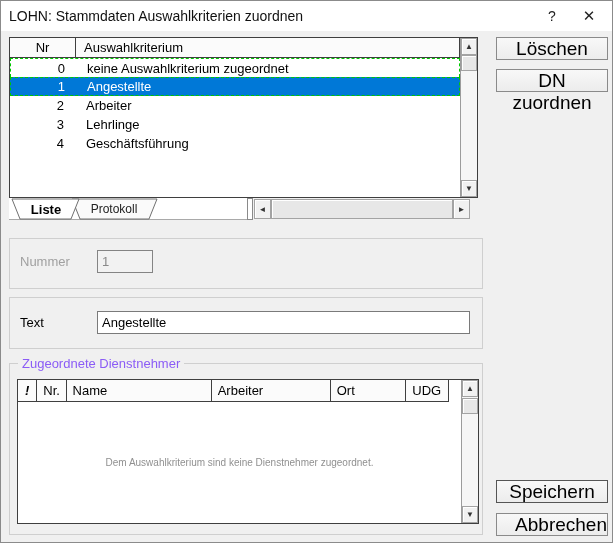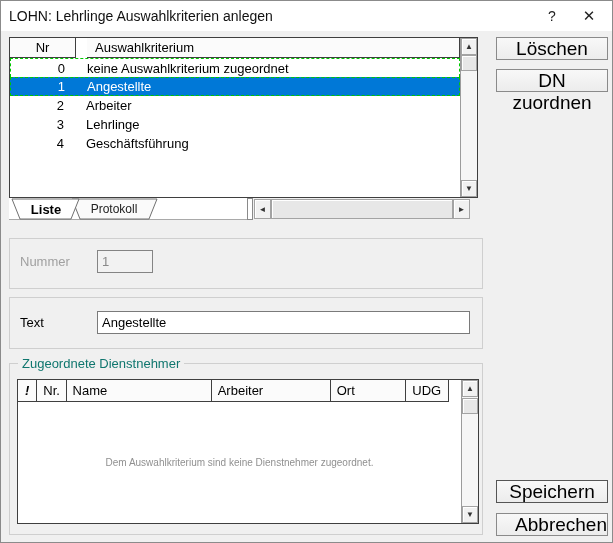--- a/index.html
+++ b/index.html
@@ -27,21 +27,21 @@
     font-size: 14px; color: #222; cursor: default;
   }
   .tb-help { right: 45px; }
   .tb-close { right: 8px; font-size: 15px; }
 
   
   .list-box {
     position: absolute; left: 8px; top: 36px; width: 469px; height: 161px;
     background: #FFFFFF; border: 1px solid #3F3F3F;
   }
-  .list-header { display: flex; height: 20px; gap: 11px; }
+  .list-header { display: flex; height: 20px; }
   .list-header .hc {
     background: #FBFBFB; border-right: 1px solid #3F3F3F; border-bottom: 1px solid #3F3F3F;
     font-size: 13px; color: #000; display: flex; align-items: center;
   }
   .hc-nr { width: 66px; justify-content: center; }
   .hc-krit { flex: 1; padding-left: 8px; margin-right: 17px; border-left: none; }
   .list-rows { position: absolute; left: 0; top: 20px; right: 17px; bottom: 0; }
   .lrow { display: flex; height: 19px; align-items: center; font-size: 13px; color: #000; }
   .lrow .c-nr { width: 60px; text-align: right; padding-right: 6px; }
   .lrow .c-text { flex: 1; padding-left: 16px; }
@@ -107,21 +107,21 @@
   
   .group {
     position: absolute; left: 8px; width: 474px;
     border: 1px solid #CFCFCF; background: #F0F0F0;
   }
   .g-nummer { top: 237px; height: 51px; }
   .g-text { top: 296px; height: 52px; }
   .g-dn { top: 362px; height: 172px; }
   .g-label {
     position: absolute; top: -8px; left: 8px; background: #F0F0F0;
-    font-size: 13px; color: #0f766e; padding: 0 4px;
+    font-size: 13px; color: #8b5cf6; padding: 0 4px;
   }
   .fld-label { position: absolute; left: 10px; font-size: 13px; color: #000; }
   .fld-label.disabled { color: #A0A0A0; }
   .fld-input {
     position: absolute; font-family: "Liberation Sans", sans-serif; font-size: 13px;
     border: 1px solid #7A7A7A; background: #FFFFFF; color: #000;
     padding: 0 4px; height: 23px;
   }
   .fld-input:disabled { background: #F2F2F2; color: #8A8A8A; border-color: #848484; }
   .in-nummer { left: 87px; top: 11px; width: 56px; }
@@ -150,21 +150,21 @@
     display: flex; align-items: center; justify-content: center;
   }
   .dn-empty { font-size: 10px; color: #909090; }
 </style>
 </head>
 <body>
 
 <div id="dialog">
 
   <div class="titlebar">
-    <span class="title">LOHN: Lehrlinge Auswahlkriterien anlegen</span>
+    <span class="title">LOHN: Stammdaten Auswahlkriterien zuordnen</span>
     <div class="tb-btn tb-help">?</div>
     <div class="tb-btn tb-close">✕</div>
   </div>
 
   <div class="list-box">
     <div class="list-header">
       <div class="hc hc-nr">Nr</div>
       <div class="hc hc-krit">Auswahlkriterium</div>
     </div>
     <div class="list-rows">

